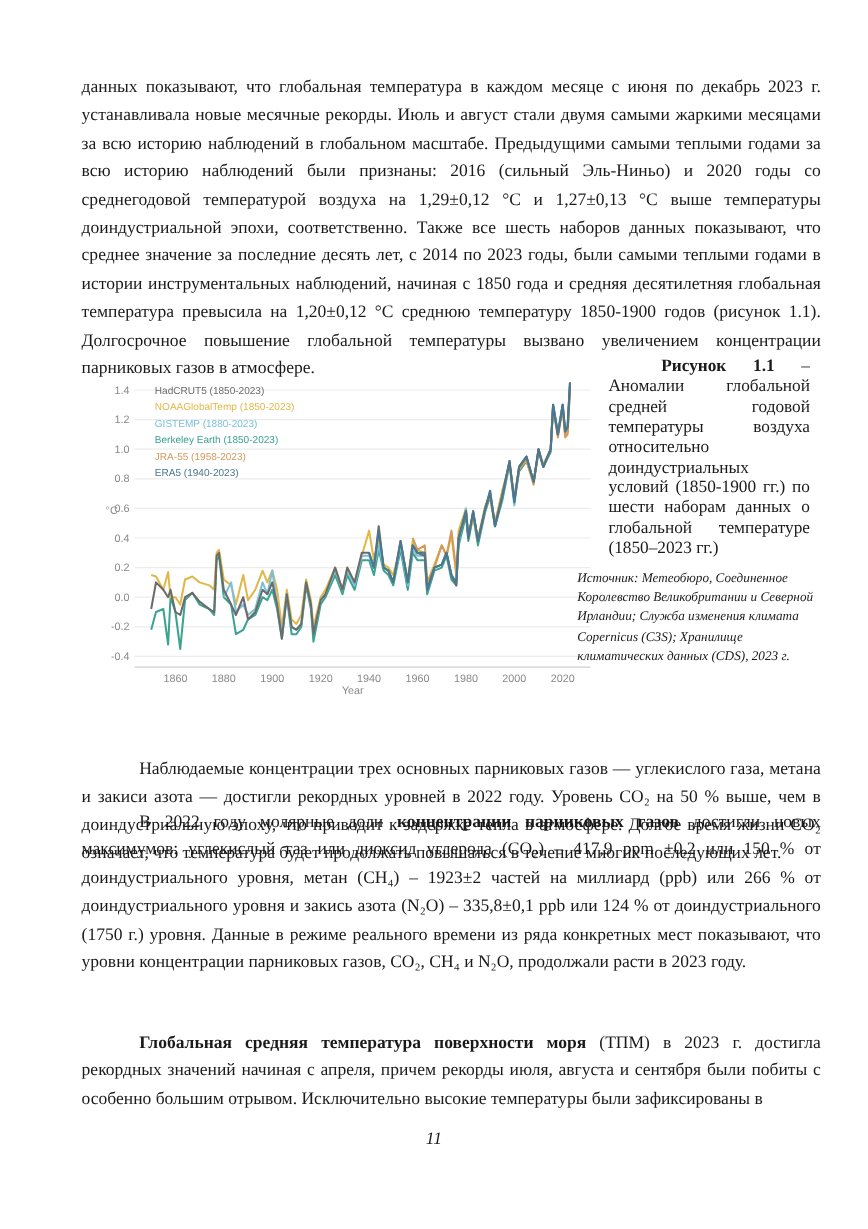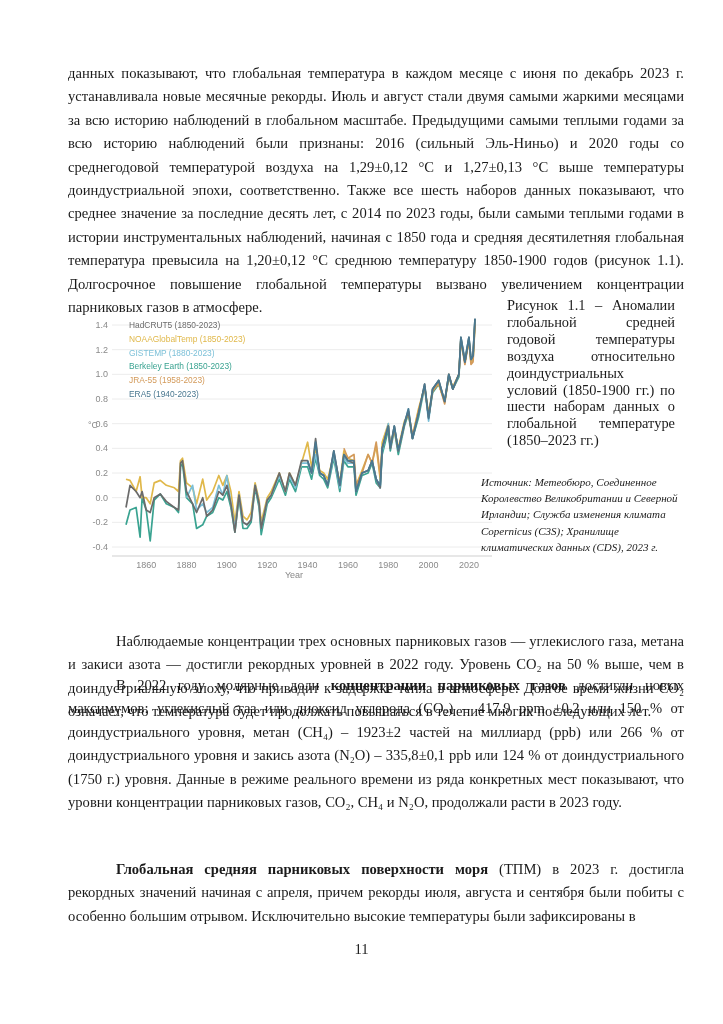--- a/index.html
+++ b/index.html
@@ -5,24 +5,24 @@
   html, body { margin:0; padding:0; background:#ffffff; }
   body { width:723px; height:1024px; position:relative; overflow:hidden;
          font-family:"Liberation Serif","DejaVu Serif",serif; color:#1a1a1a; }
   .para { position:absolute; left:68px; width:616px; font-size:14.6px; line-height:23.4px;
           text-align:justify;font-family:Liberation Serif, serif; }
   .indent { text-indent:48px; }
   .para b { font-weight:bold; }
   .chart { position:absolute; left:82px; top:304px; width:420px; height:290px; }
   .caption { position:absolute; left:507px; top:297px; width:168px; font-size:14.4px; line-height:16.9px;
              text-align:justify; text-align-last:left; }
-  .caption b { font-weight:normal; }
+  .caption b { font-weight:bold;margin-left:44px; }
   .source { position:absolute; left:481px; top:474px; width:200px; font-size:11px; line-height:16.2px;
             font-style:italic; }
-  .page-num { position:absolute; left:0; width:723px; top:941px; text-align:center; font-size:14.6px; }
+  .page-num { position:absolute; left:0; width:723px; top:941px; text-align:center; font-size:14.6px;font-style:italic; }
   svg text { font-family:"Liberation Sans","DejaVu Sans",sans-serif; }
 </style>
 </head>
 <body>
 
 <div class="para" style="top:62px;">данных показывают, что глобальная температура в каждом месяце с июня по декабрь 2023 г. устанавливала новые месячные рекорды. Июль и август стали двумя самыми жаркими месяцами за всю историю наблюдений в глобальном масштабе. Предыдущими самыми теплыми годами за всю историю наблюдений были признаны: 2016 (сильный Эль-Ниньо) и 2020 годы со среднегодовой температурой воздуха на 1,29±0,12 °C и 1,27±0,13 °C выше температуры доиндустриальной эпохи, соответственно. Также все шесть наборов данных показывают, что среднее значение за последние десять лет, с 2014 по 2023 годы, были самыми теплыми годами в истории инструментальных наблюдений, начиная с 1850 года и средняя десятилетняя глобальная температура превысила на 1,20±0,12 °C среднюю температуру 1850-1900 годов (рисунок 1.1). Долгосрочное повышение глобальной температуры вызвано увеличением концентрации парниковых газов в атмосфере.</div>
 
 <svg class="chart" viewBox="0 0 420 290" width="420" height="290">
   <g id="grid">
       <line x1="30" x2="410" y1="243" y2="243" stroke="#ececec" stroke-width="1"></line>
@@ -86,16 +86,16 @@
 
 <div class="source">Источник: Метеобюро, Соединенное Королевство Великобритании и Северной Ирландии; Служба изменения климата Copernicus (C3S); Хранилище климатических данных (CDS), 2023 г.</div>
 
 <div class="para indent" style="top:630px;">Наблюдаемые концентрации трех основных парниковых газов — углекислого газа, метана и закиси азота — достигли рекордных уровней в 2022 году. Уровень CO₂ на 50 % выше, чем в доиндустриальную эпоху, что приводит к задержке тепла в атмосфере. Долгое время жизни CO₂ означает, что температура будет продолжать повышаться в течение многих последующих лет.</div>
 
 <div class="para indent" style="top:674px;">
   <span>В 2022 году молярные доли </span><b>концентрации парниковых газов</b><span> достигли новых максимумов: углекислый газ или диоксид углерода (CO₂) – 417,9 ppm ±0,2 или 150 % от доиндустриального уровня, метан (CH₄) – 1923±2 частей на миллиард (ppb) или 266 % от доиндустриального уровня и закись азота (N₂O) – 335,8±0,1 ppb или 124 % от доиндустриального (1750 г.) уровня. Данные в режиме реального времени из ряда конкретных мест показывают, что уровни концентрации парниковых газов, CO₂, CH₄ и N₂O, продолжали расти в 2023 году.</span>
 </div>
 
 <div class="para indent" style="top:858px;">
-  <b>Глобальная средняя парниковых поверхности моря</b><span> (ТПМ) в 2023 г. достигла рекордных значений начиная с апреля, причем рекорды июля, августа и сентября были побиты с особенно большим отрывом. Исключительно высокие температуры были зафиксированы в</span>
+  <b>Глобальная средняя температура поверхности моря</b><span> (ТПМ) в 2023 г. достигла рекордных значений начиная с апреля, причем рекорды июля, августа и сентября были побиты с особенно большим отрывом. Исключительно высокие температуры были зафиксированы в</span>
 </div>
 
 <div class="page-num">11</div>
 
 </body></html>

